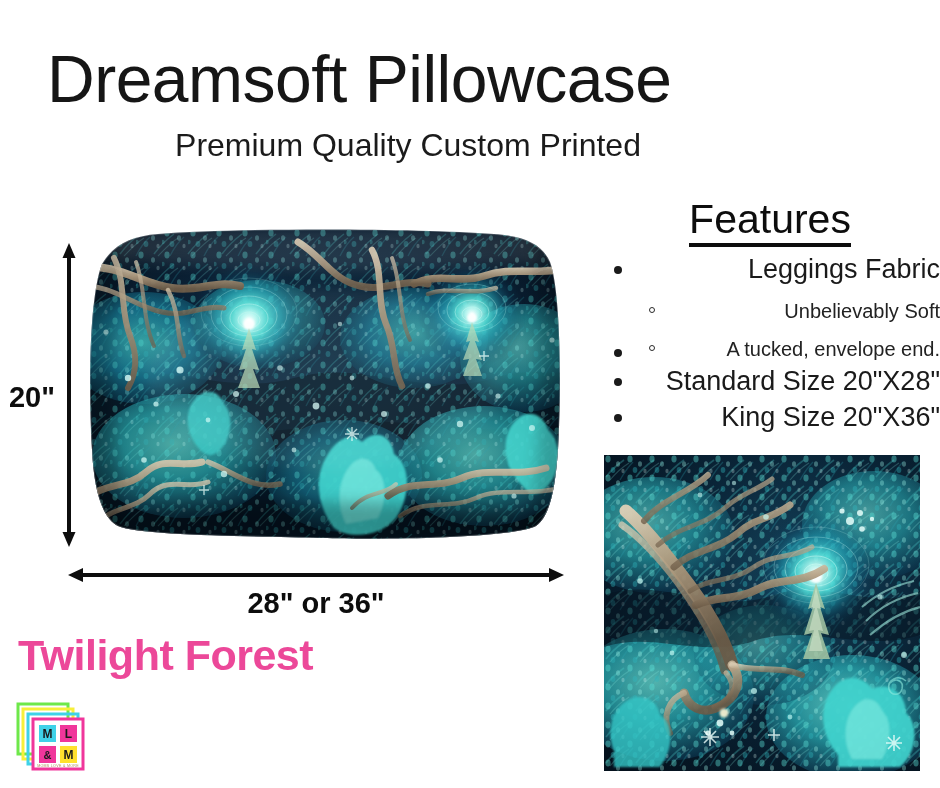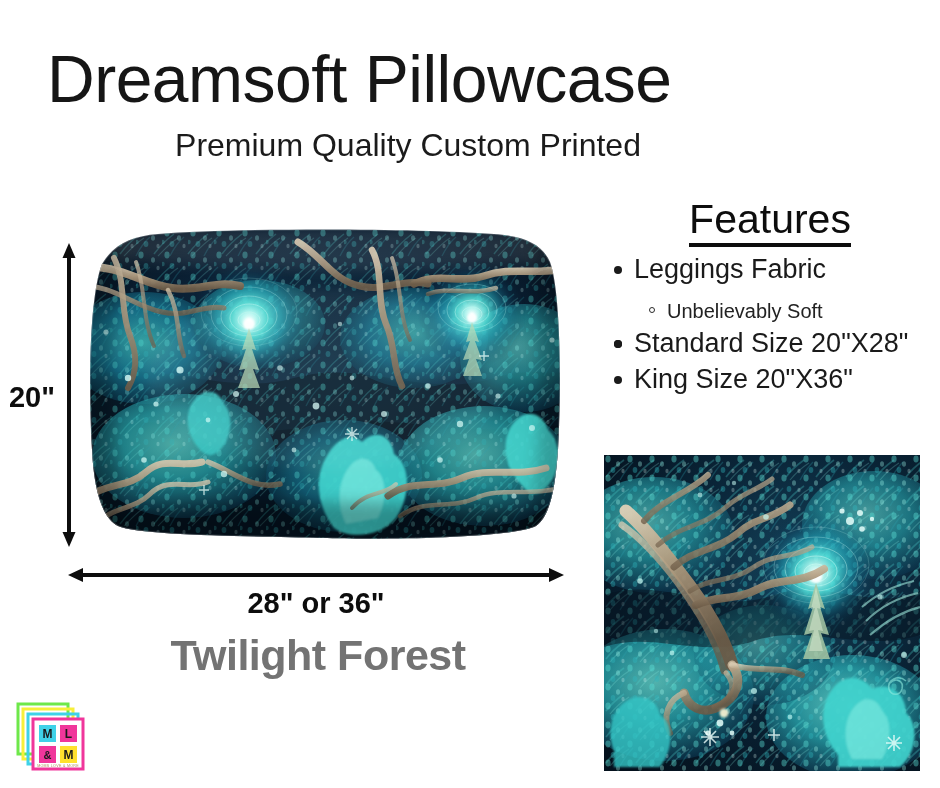--- a/index.html
+++ b/index.html
@@ -40,22 +40,22 @@
     text-align:center;font-size:29px;font-weight:700;line-height:32px;
     color:#0d0d0d;
   }
   #label-width{
     position:absolute;left:68px;top:586px;width:496px;
     text-align:center;font-size:29px;font-weight:700;line-height:34px;
     color:#0d0d0d;white-space:nowrap;
   }
   #pattern-name{
     position:absolute;left:18px;top:628px;width:600px;
-    text-align:center;font-size:43px;font-weight:700;line-height:54px;
-    color:#737373;white-space:nowrap;letter-spacing:-0.5px;
+    font-size:43px;font-weight:700;line-height:54px;
+    color:#ec4899;white-space:nowrap;letter-spacing:-0.5px;
   }
 
   
   #pillow-wrap{position:absolute;left:84px;top:228px;width:484px;height:312px;}
   #pillow-svg{display:block;width:484px;height:312px;}
 
   
   #features{position:absolute;left:600px;top:196px;width:340px;}
   #features-heading{
     text-align:center;font-size:41px;font-weight:400;line-height:46px;
@@ -68,20 +68,21 @@
     display:inline-block;
   }
   ul.feat{list-style:none;margin:6px 0 0 0;padding:0;}
   ul.feat > li{
     position:relative;
     padding-left:34px;
     font-size:27px;line-height:33px;
     font-weight:400;color:#1a1a1a;
     margin-top:3px;
     white-space:nowrap;
+    text-align:right;
   }
   ul.feat > li > .bullet{
     position:absolute;left:14px;top:13px;
     width:8px;height:8px;border-radius:50%;
     background:#1a1a1a;
   }
   ul.sub{list-style:none;margin:12px 0 2px 0;padding:0;}
   ul.sub > li{
     position:relative;
     padding-left:33px;
@@ -345,20 +346,26 @@
         <ul class="sub">
           <li>
             <span class="bullet-open"></span>
             <span>Unbelievably Soft</span>
           </li>
         </ul>
       </li>
 
       <li>
         <span class="bullet"></span>
+        <ul class="sub">
+          <li>
+            <span class="bullet-open"></span>
+            <span>A tucked, envelope end.</span>
+          </li>
+        </ul>
       </li>
 
       <li>
         <span class="bullet"></span>
         <span>Standard Size 20"X28"</span>
       </li>
 
       <li>
         <span class="bullet"></span>
         <span>King Size 20"X36"</span>

